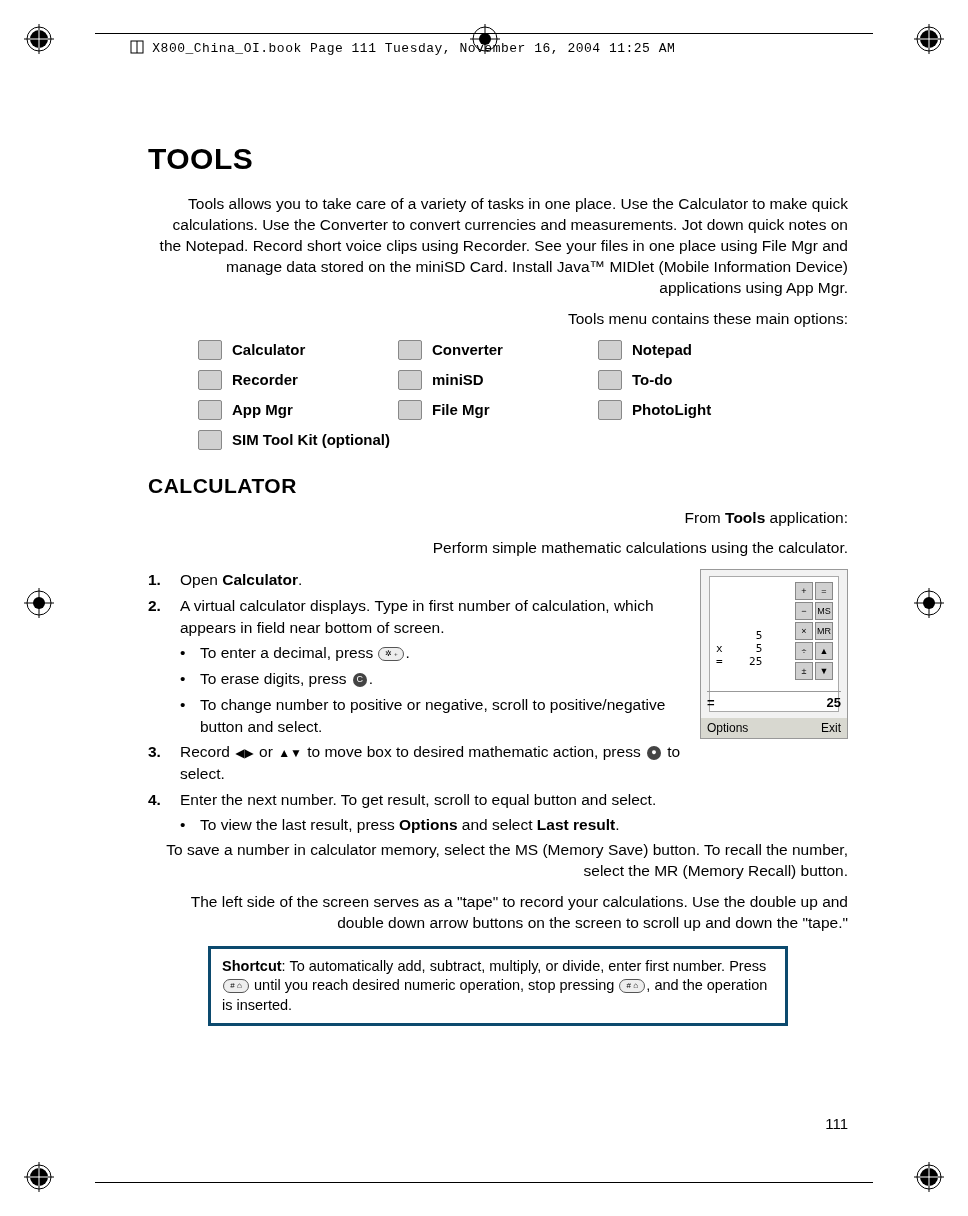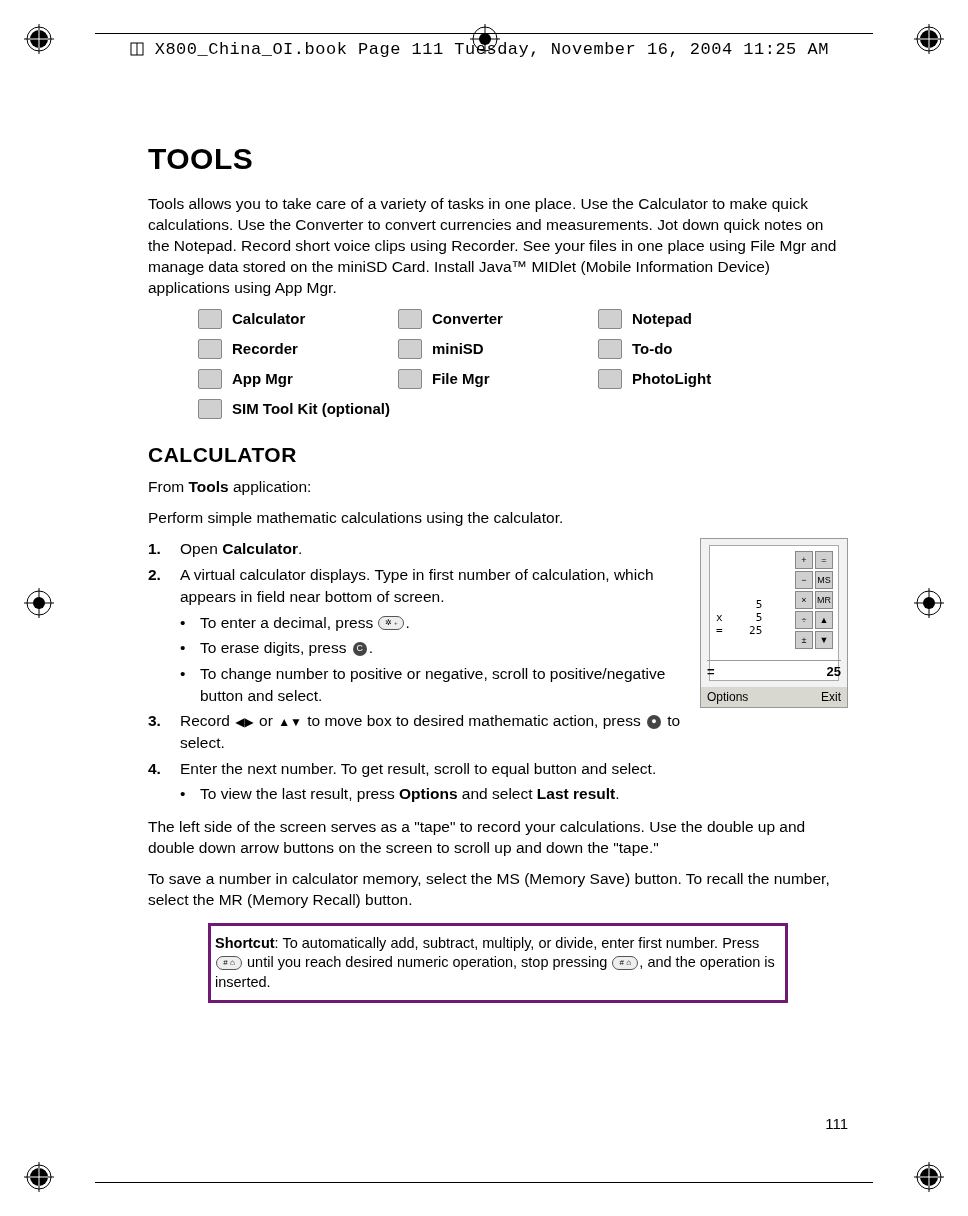--- a/index.html
+++ b/index.html
@@ -24,21 +24,21 @@
     top: 33px;
     left: 95px;
     right: 95px;
     border-top: 0.5px solid #000;
   }
   .header-text {
     position: absolute;
     top: 40px;
     left: 130px;
     font-family: "Courier New", monospace;
-    font-size: 17px;
+    font-size: 13px;
     letter-spacing: 0.5px;
   }
   .bottom-line {
     position: absolute;
     bottom: 33px;
     left: 95px;
     right: 95px;
     border-top: 0.5px solid #000;
   }
   .page {
@@ -57,20 +57,21 @@
     font-size: 21px;
     font-weight: bold;
     margin-top: 24px;
     margin-bottom: 10px;
     letter-spacing: 0.5px;
   }
   p {
     font-size: 15.5px;
     line-height: 1.35;
     margin-bottom: 10px;
+    text-align: right;
   }
   .toolgrid {
     display: grid;
     grid-template-columns: 200px 200px 200px;
     row-gap: 10px;
     margin: 8px 0 8px 50px;
     font-size: 15px;
     font-weight: bold;
   }
   .toolitem { display: flex; align-items: center; gap: 10px; }
@@ -126,23 +127,23 @@
     position: relative;
     font-size: 10px;
   }
   .calc-body { position: absolute; top: 6px; left: 8px; right: 8px; bottom: 26px; border: 1px solid #aaa; background: #fff; }
   .calc-keypad { position: absolute; top: 5px; right: 5px; display: grid; grid-template-columns: 18px 18px; grid-auto-rows: 18px; gap: 2px; }
   .ckey { background: #d0d0d0; border: 1px solid #888; font-size: 9px; text-align: center; line-height: 16px; }
   .calc-tape { position: absolute; left: 6px; top: 52px; font-family: monospace; font-size: 11px; }
   .calc-result { position: absolute; left: 6px; right: 6px; bottom: 28px; border-top: 1px solid #999; padding-top: 3px; display: flex; justify-content: space-between; font-size: 13px; font-weight: bold; }
   .calc-soft { position: absolute; left: 0; right: 0; bottom: 0; height: 20px; background: #d8d8d0; display: flex; justify-content: space-between; padding: 3px 6px; font-size: 12px; }
   .shortcut-box {
-    border: 3px solid #701a75;
+    border: 3px solid #0c4a6e;
     margin: 12px 60px 0 60px;
-    padding: 8px 4px;
+    padding: 8px 11px;
     font-size: 14.5px;
     line-height: 1.35;
   }
   .shortcut-box b { font-weight: bold; }
   .pagenum {
     position: absolute;
     bottom: 84px;
     right: 120px;
     font-size: 15px;
   }
@@ -210,20 +211,21 @@
       <line x1="7" y1="1" x2="7" y2="13" stroke="#000"></line>
     </svg>
   <span>X800_China_OI.book  Page 111  Tuesday, November 16, 2004  11:25 AM</span>
 </div>
 <div class="bottom-line"></div>
 
 <div class="page">
   <h1>TOOLS</h1>
 
   <p>Tools allows you to take care of a variety of tasks in one place. Use the Calculator to make quick calculations. Use the Converter to convert currencies and measurements. Jot down quick notes on the Notepad. Record short voice clips using Recorder. See your files in one place using File Mgr and manage data stored on the miniSD Card. Install Java™ MIDlet (Mobile Information Device) applications using App Mgr.</p>
+  <p>Tools menu contains these main options:</p>
 
   <div class="toolgrid">
     <div class="toolitem">
         <span class="ticon"></span>
         <span>Calculator</span>
       </div>
     <div class="toolitem">
         <span class="ticon"></span>
         <span>Converter</span>
       </div>
@@ -328,21 +330,21 @@
           <span class="stepnum">4.</span>
           <span>Enter the next number. To get result, scroll to equal button and select.</span>
         </div>
       <div class="bulletline">
           <span class="bull">•</span>
           <span><span>To view the last result, press </span><b>Options</b><span> and select </span><b>Last result</b><span>.</span></span>
         </div>
     </div>
   </div>
 
+  <p>To save a number in calculator memory, select the MS (Memory Save) button. To recall the number, select the MR (Memory Recall) button.</p>
   <p style="margin-top:8px">The left side of the screen serves as a "tape" to record your calculations. Use the double up and double down arrow buttons on the screen to scroll up and down the "tape."</p>
-  <p>To save a number in calculator memory, select the MS (Memory Save) button. To recall the number, select the MR (Memory Recall) button.</p>
 
   <div class="shortcut-box">
     <b>Shortcut</b><span>:  To automatically add, subtract, multiply, or divide, enter first number. Press </span><span class="inline-icon"># ⌂</span><span> until you reach desired numeric operation, stop pressing </span><span class="inline-icon"># ⌂</span><span>, and the operation is inserted.</span>
   </div>
 </div>
 
 <div class="pagenum">111</div>
 
 </body></html>

